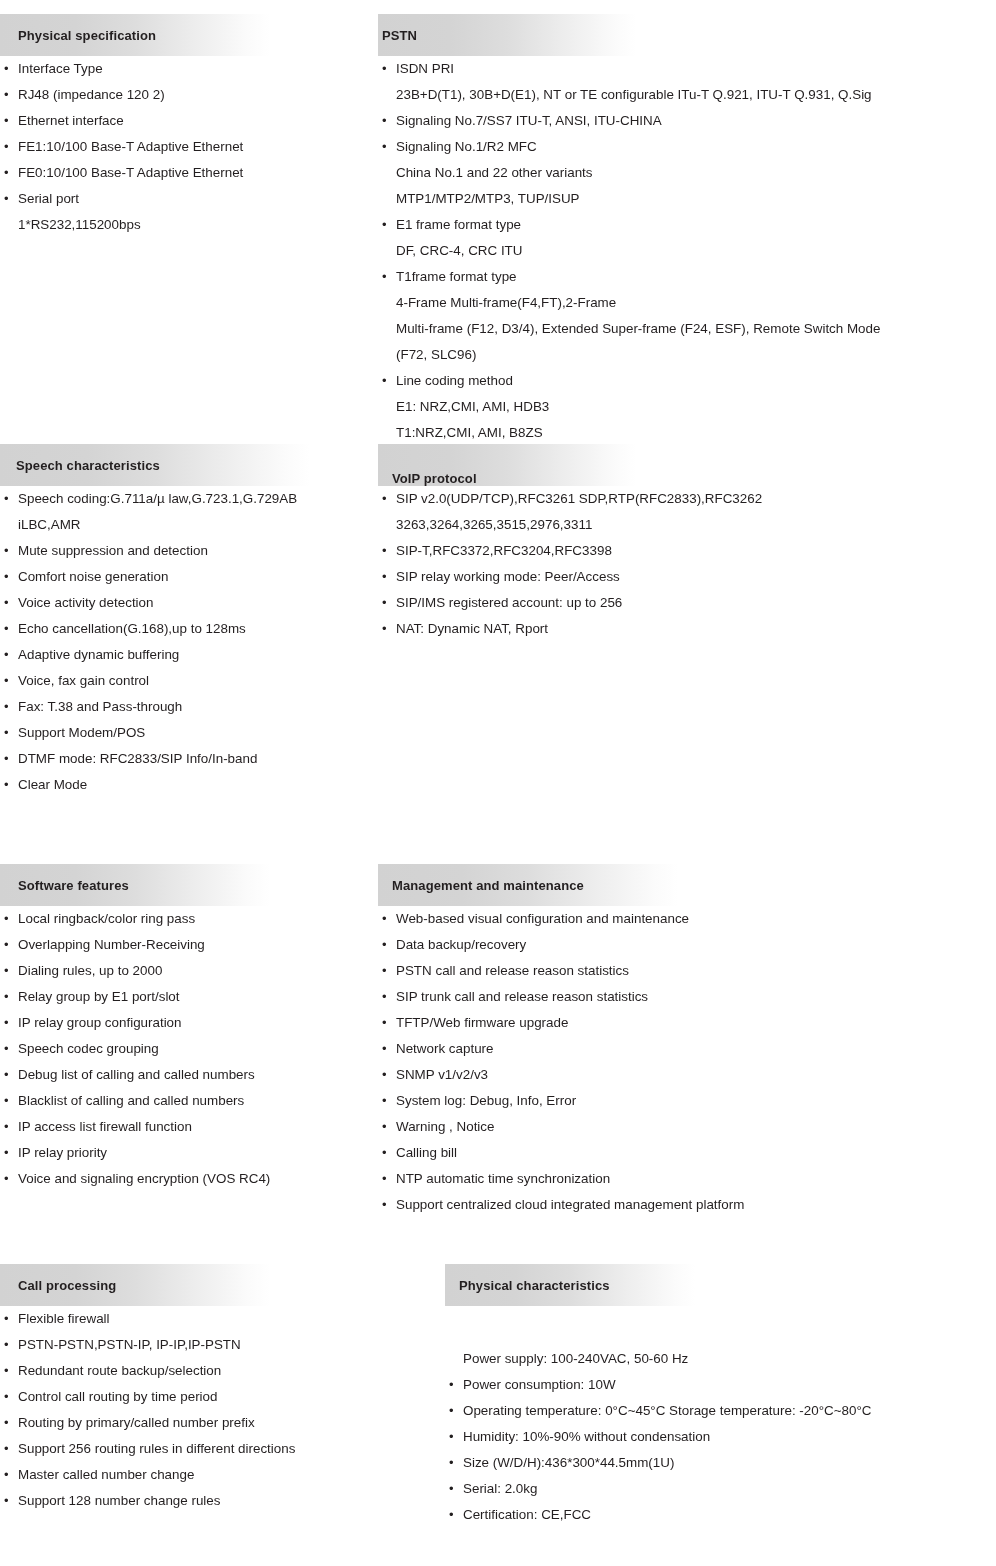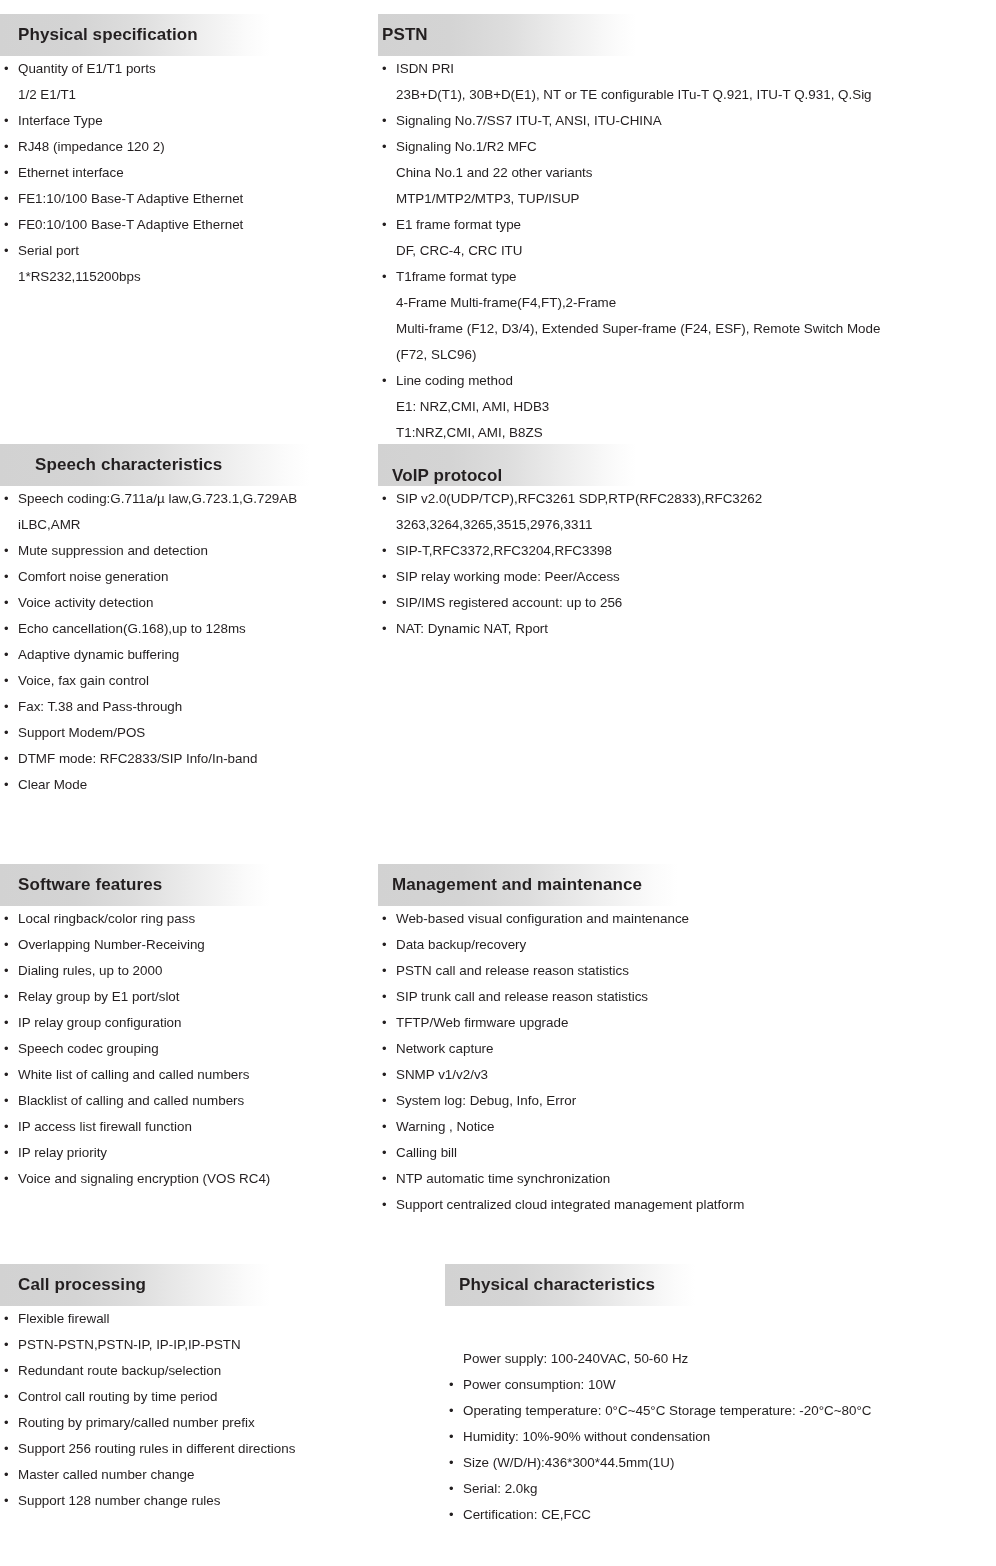--- a/index.html
+++ b/index.html
@@ -46,26 +46,26 @@
         #d2d2d2 0%,
         #d4d4d4 28%,
         #dddddd 50%,
         #ededed 72%,
         #fbfbfb 92%,
         #ffffff 100%);
   }
   .sec-header.w-left   { width: 270px; padding-left: 18px; }
   .sec-header.w-right  { width: 258px; padding-left: 4px; }
   .sec-header.w-right2 { width: 258px; padding-left: 14px; align-items: flex-end; }
-  .sec-header.w-wide   { width: 310px; padding-left: 35px; }
+  .sec-header.w-wide   { width: 310px; padding-left: 16px; }
   .sec-header.w-mgmt   { width: 300px; padding-left: 14px; }
   .sec-header.w-phys   { width: 250px; padding-left: 14px; }
 
   .sec-title {
-    font-size: 17px;
+    font-size: 13px;
     font-weight: bold;
     letter-spacing: 0.1px;
     color: #231f20;
     white-space: nowrap;
   }
 
   
   ul.spec-list {
     list-style: none;
     margin: 0;
@@ -101,21 +101,20 @@
 
 <div class="page">
 
   <div class="band" style="top:14px;">
 
     <div class="col col-left">
       <div class="sec-header w-left">
         <span class="sec-title">Physical specification</span>
       </div>
       <ul class="spec-list list-pad-left">
-          <li class="bulleted"><span>Quantity of E1/T1 ports</span><span class="sub">1/2 E1/T1</span></li>
           <li class="bulleted"><span>Interface Type</span></li>
           <li class="bulleted"><span>RJ48 (impedance 120 2)</span></li>
           <li class="bulleted"><span>Ethernet interface</span></li>
           <li class="bulleted"><span>FE1:10/100 Base-T Adaptive Ethernet</span></li>
           <li class="bulleted"><span>FE0:10/100 Base-T Adaptive Ethernet</span></li>
           <li class="bulleted"><span>Serial port</span><span class="sub">1*RS232,115200bps</span></li>
         </ul>
     </div>
 
     <div class="col col-right">
@@ -176,21 +175,21 @@
       <div class="sec-header w-left">
         <span class="sec-title">Software features</span>
       </div>
       <ul class="spec-list list-pad-left">
           <li class="bulleted"><span>Local ringback/color ring pass</span></li>
           <li class="bulleted"><span>Overlapping Number-Receiving</span></li>
           <li class="bulleted"><span>Dialing rules, up to 2000</span></li>
           <li class="bulleted"><span>Relay group by E1 port/slot</span></li>
           <li class="bulleted"><span>IP relay group configuration</span></li>
           <li class="bulleted"><span>Speech codec grouping</span></li>
-          <li class="bulleted"><span>White list of calling and called numbers</span></li>
+          <li class="bulleted"><span>Debug list of calling and called numbers</span></li>
           <li class="bulleted"><span>Blacklist of calling and called numbers</span></li>
           <li class="bulleted"><span>IP access list firewall function</span></li>
           <li class="bulleted"><span>IP relay priority</span></li>
           <li class="bulleted"><span>Voice and signaling encryption (VOS RC4)</span></li>
         </ul>
     </div>
 
     <div class="col col-right">
       <div class="sec-header w-mgmt">
         <span class="sec-title">Management and maintenance</span>

